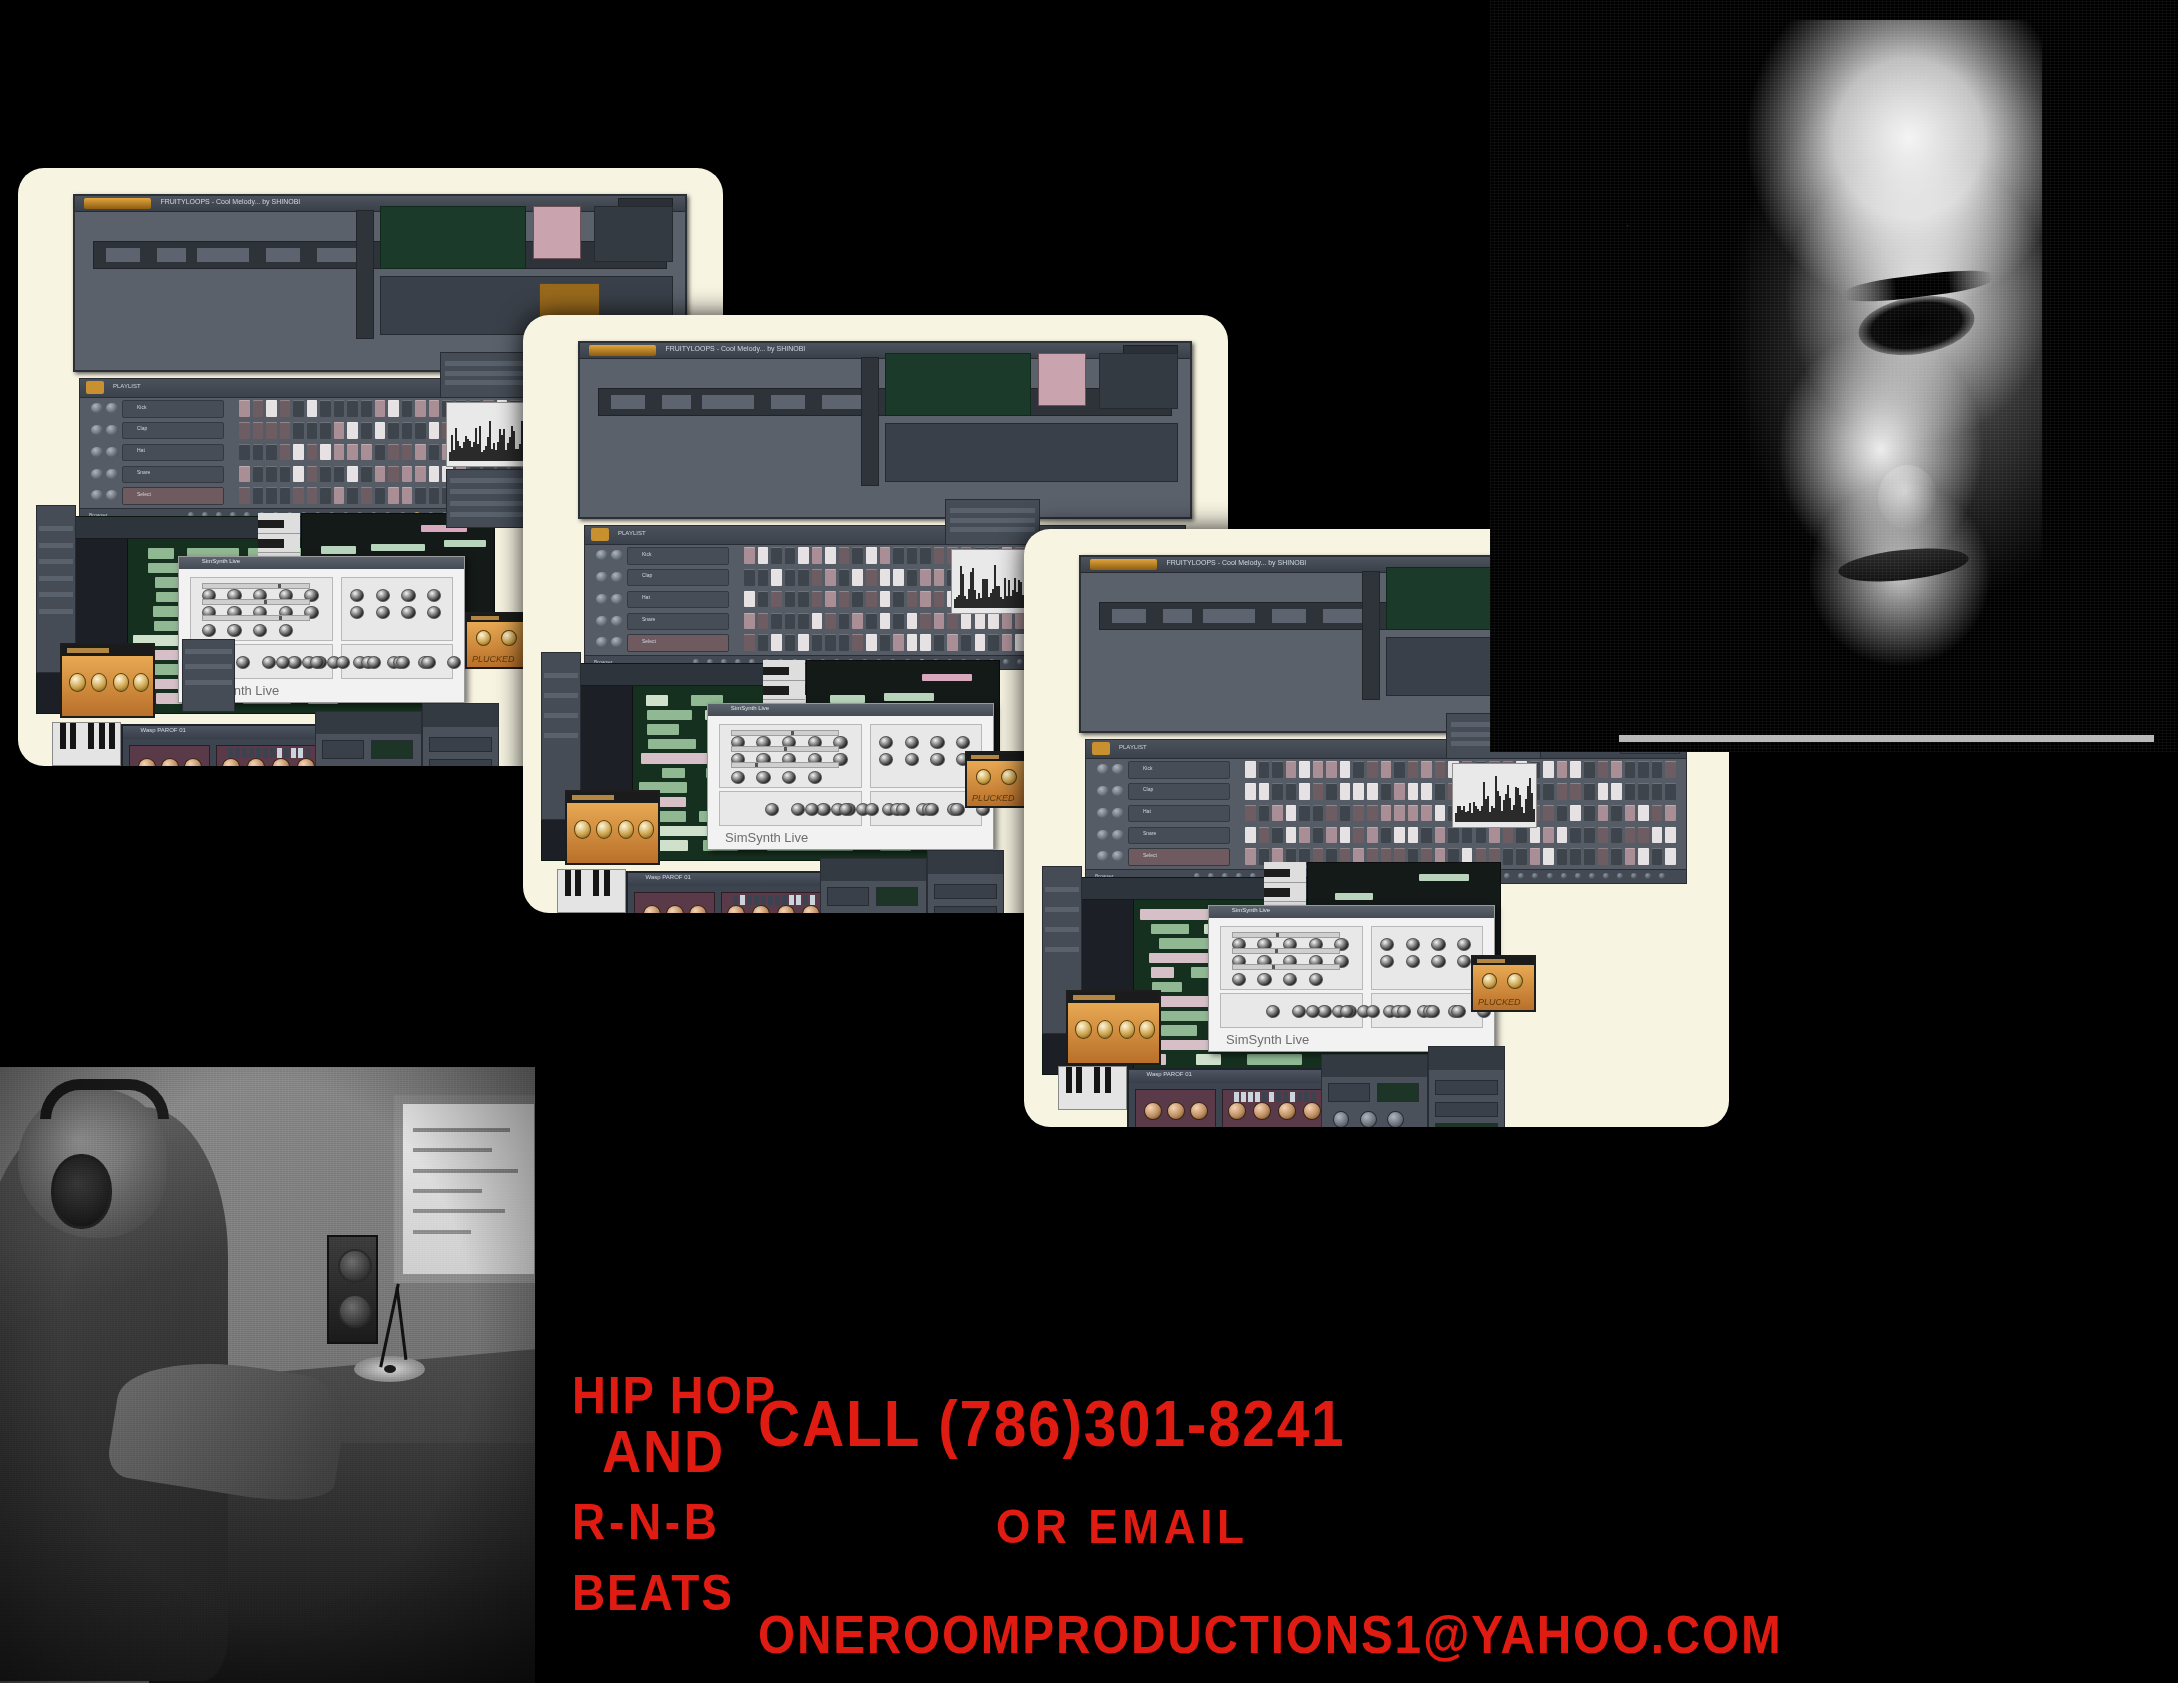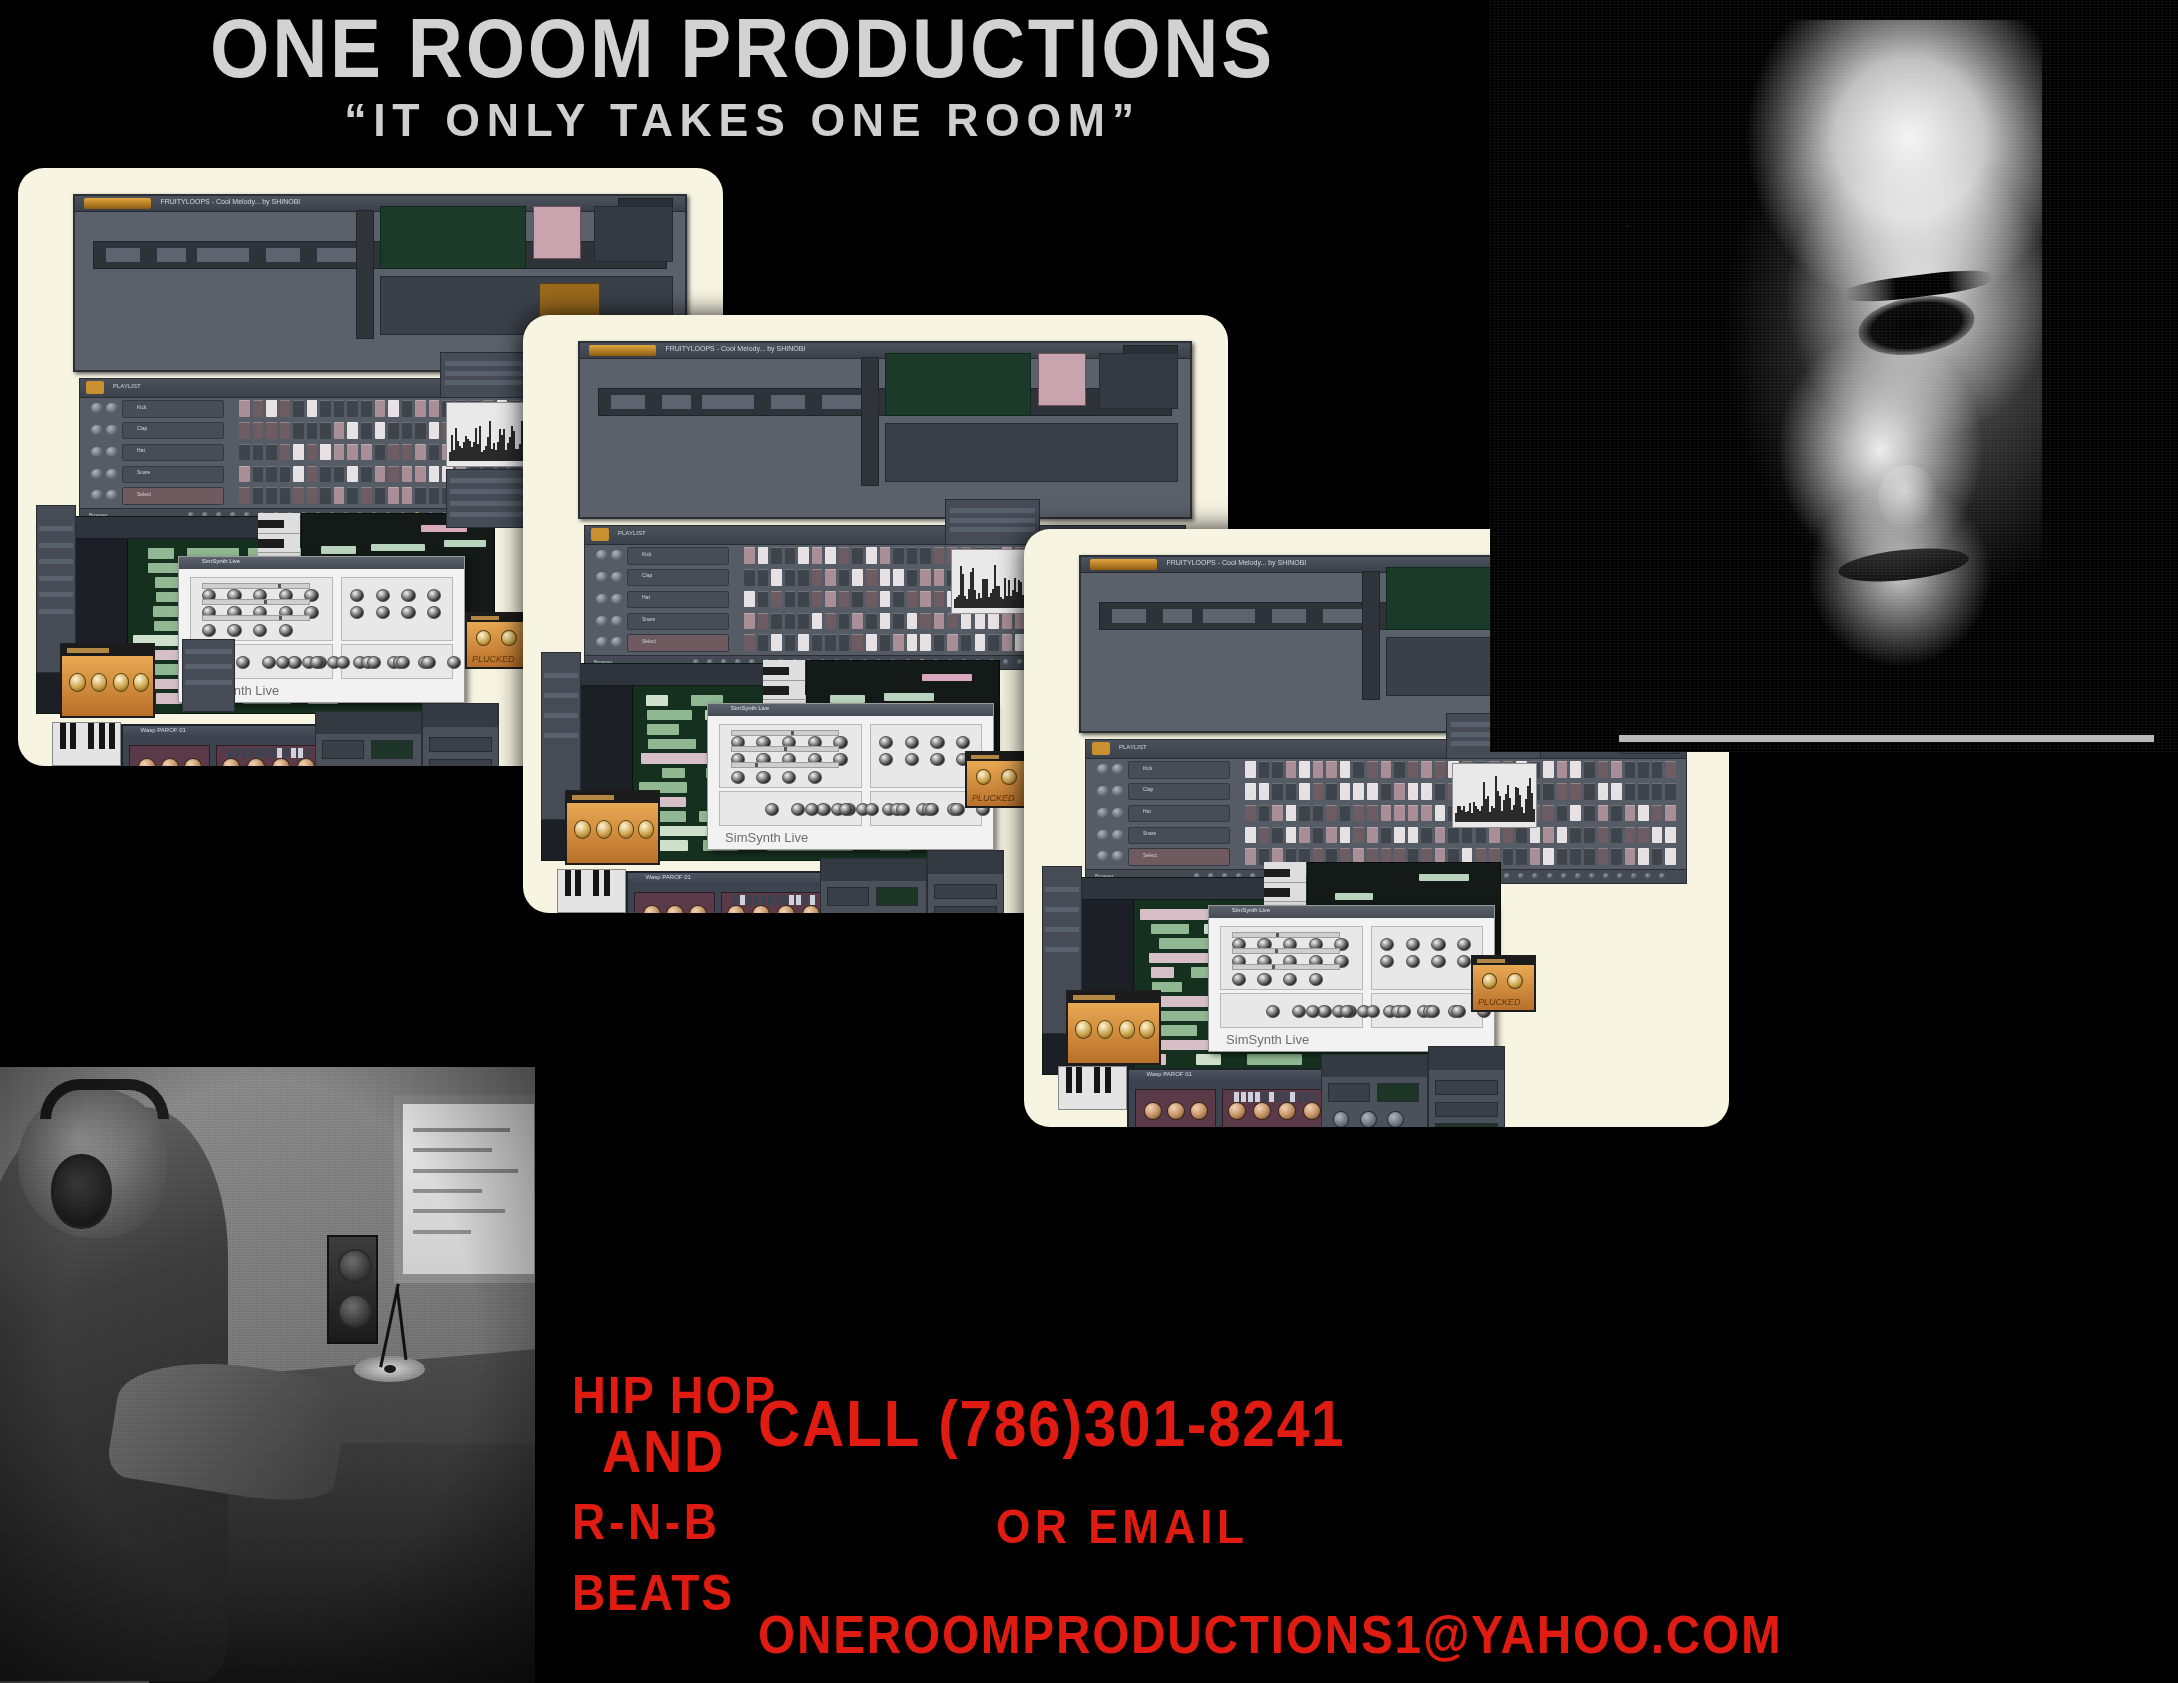--- a/index.html
+++ b/index.html
@@ -209,24 +209,20 @@
   .r-beats  { left:572px; top:1564px; font-size:50px; letter-spacing:2px; transform:scaleX(.92); transform-origin:left center; }
   .r-call   { left:758px; top:1386px; font-size:65px; letter-spacing:2px; transform:scaleX(.9); transform-origin:left center; }
   .r-or     { left:996px; top:1499px; font-size:48px; letter-spacing:5px; transform:scaleX(.92); transform-origin:left center; }
   .r-email  { left:758px; top:1604px; font-size:53px; letter-spacing:2px; transform:scaleX(.9); transform-origin:left center; }
 </style>
 </head>
 <body>
 
 <div class="stage">
 
-  <div class="header">
-    <div class="title">ONE ROOM PRODUCTIONS</div>
-    <div class="tagline">“IT ONLY TAKES ONE ROOM”</div>
-  </div>
 
   <div class="portrait">
     <div class="grain"></div>
     <div class="pface"></div>
     <div class="pbrow"></div>
     <div class="peye"></div>
     <div class="pnose"></div>
     <div class="pmouth"></div>
     <div class="pshadow"></div>
     <div class="pnoise"></div>

